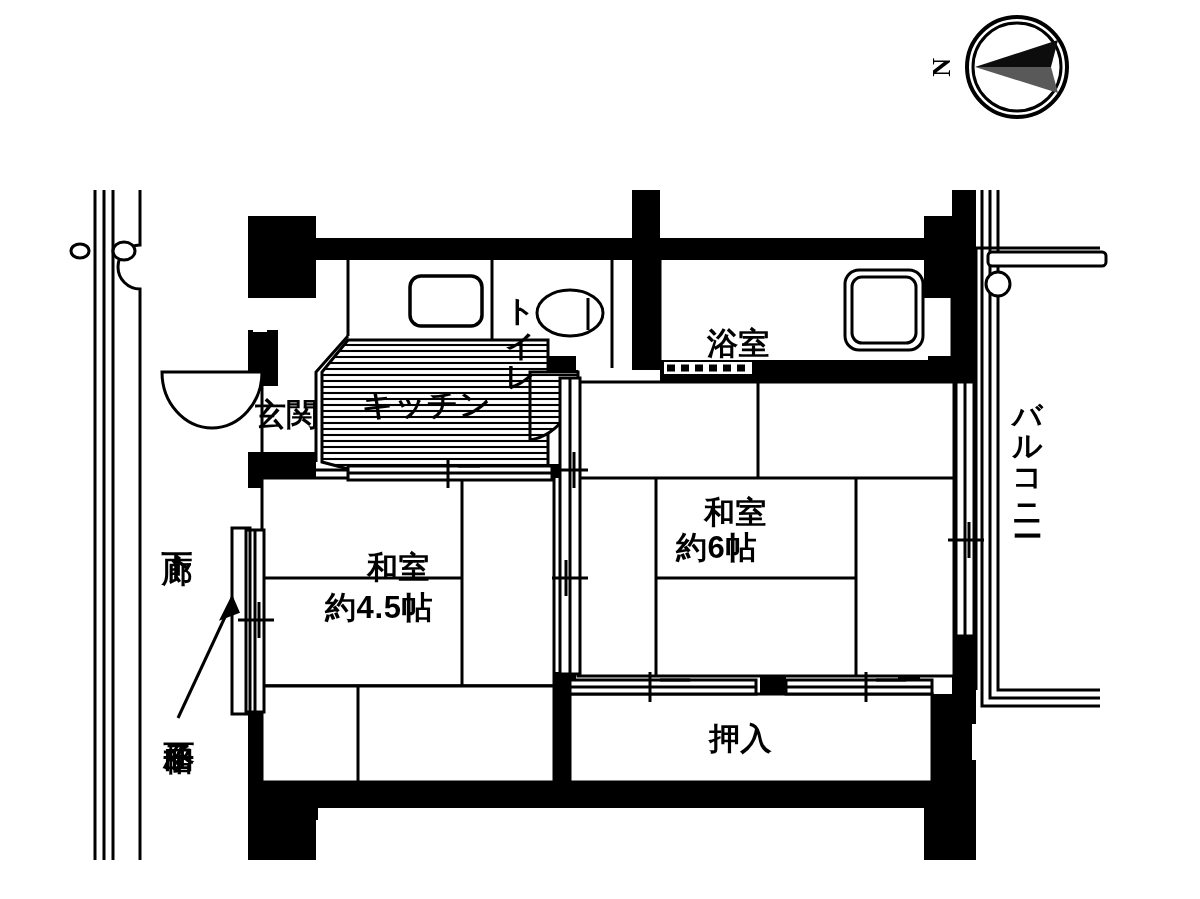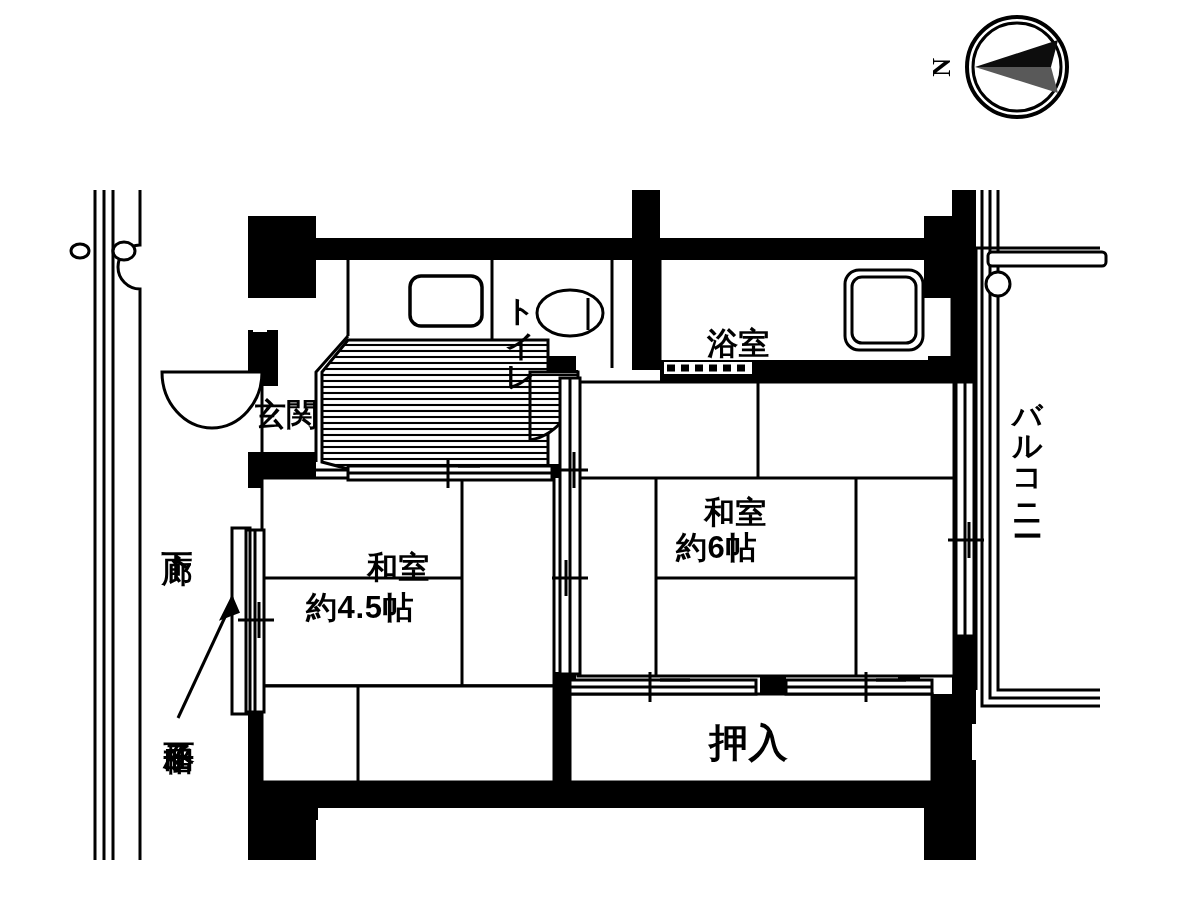--- a/index.html
+++ b/index.html
@@ -230,32 +230,33 @@
   <g>
     <circle cx="1017" cy="67" r="50" fill="#fff" stroke="#000" stroke-width="4"></circle>
     <circle cx="1017" cy="67" r="44" fill="#fff" stroke="#000" stroke-width="3"></circle>
     <polygon points="975,67 1058,40 1051,67" fill="#0d0d0d"></polygon>
     <polygon points="975,67 1058,93 1051,67" fill="#595959"></polygon>
   </g>
 </svg>
 
 <div class="lbl" style="left:255px;top:398px;font-size:31px;text-align:right;">玄関</div>
 
+<div class="lbl" style="left:362px;top:388px;font-size:31px;">キッチン</div>
 
 <div class="lbl vert" style="left:504px;top:276px;font-size:30px;">トイレ</div>
 
 <div class="lbl" style="left:707px;top:294px;font-size:31px;margin-top:33px;">浴室</div>
 
 <div class="lbl" style="left:704px;top:496px;font-size:31px;">和室</div>
 <div class="lbl" style="left:676px;top:531px;font-size:31px;">約6帖</div>
 
 <div class="lbl" style="left:367px;top:551px;font-size:31px;">和室</div>
-<div class="lbl" style="left:306px;top:591px;font-size:31px;">約4.5帖</div>
-
-<div class="lbl" style="left:709px;top:722px;font-size:39px;">押入</div>
+<div class="lbl" style="left:325px;top:591px;font-size:31px;">約4.5帖</div>
+
+<div class="lbl" style="left:709px;top:722px;font-size:31px;">押入</div>
 
 <div class="lbl vert" style="left:1011px;top:381px;font-size:30px;">バルコニー</div>
 
 <div class="lbl vert" style="left:160px;top:528px;font-size:31px;">廊下</div>
 
 <div class="lbl vert" style="left:162px;top:718px;font-size:31px;">面格子</div>
 
 <div class="lbl" style="left:932px;top:53px;font-size:26px;font-family:'Liberation Serif',serif;
             transform:rotate(-90deg);transform-origin:center;">N</div>
 

